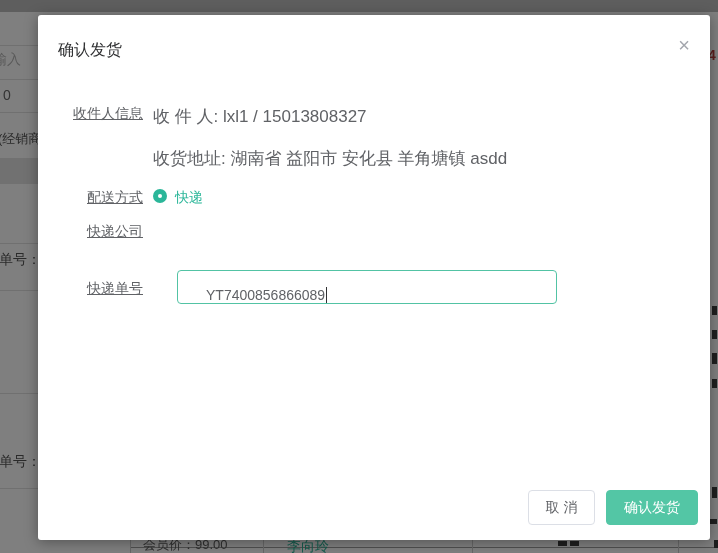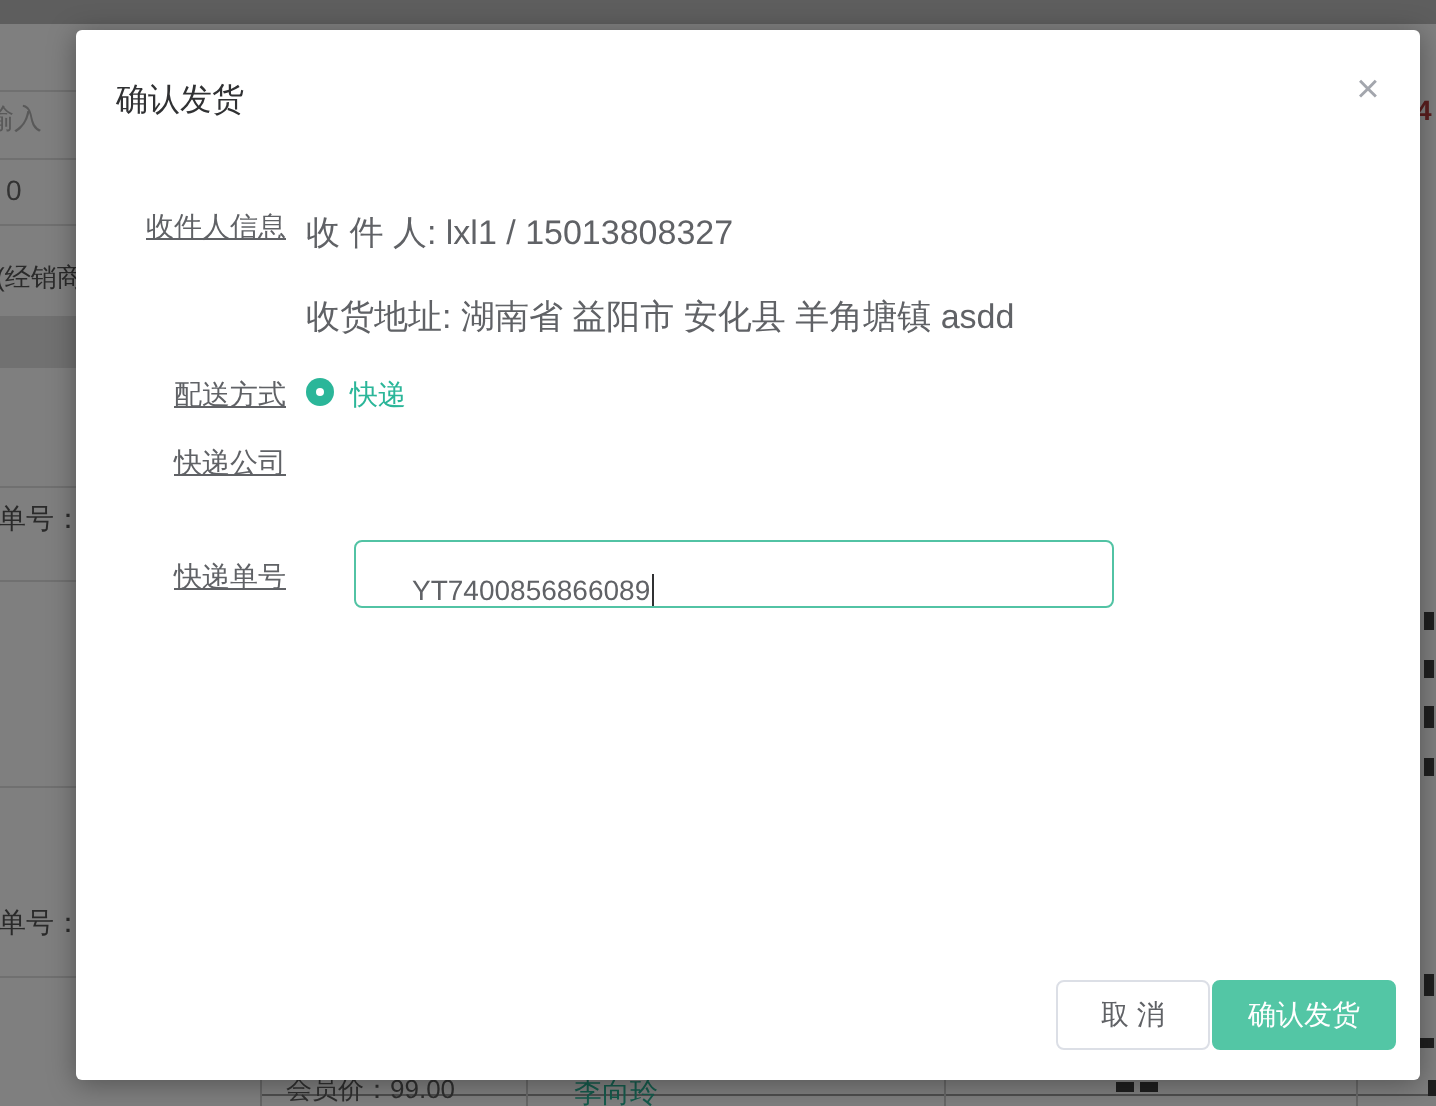--- a/index.html
+++ b/index.html
@@ -80,21 +80,21 @@
     position:absolute;left:115px;top:255px;width:380px;height:34px;box-sizing:border-box;
     border:1px solid #52c3a4;border-radius:4px;background:#fff;
     display:flex;align-items:flex-end;padding-left:28px;cursor:text;margin-left:24px;
   }
   .input-text{font-size:14px;color:#606266;}
   .caret{width:1px;height:16px;background:#303133;margin-left:1px;}
   .btn{
     position:absolute;top:475px;height:35px;border-radius:4px;font-size:14px;
     font-family:inherit;cursor:pointer;box-sizing:border-box;
   }
-  .btn-cancel{left:490px;width:77px;background:#fff;border:1px solid #dcdfe6;color:#606266;}
+  .btn-cancel{left:490px;width:67px;background:#fff;border:1px solid #dcdfe6;color:#606266;}
   .btn-confirm{left:568px;width:92px;background:#53c6a5;border:1px solid #53c6a5;color:#fff;}
 </style>
 </head>
 <body>
 
 <div id="app">
 
   <div class="page">
     <div class="bg-topbar"></div>
     <div class="bg-line bl1"></div>

